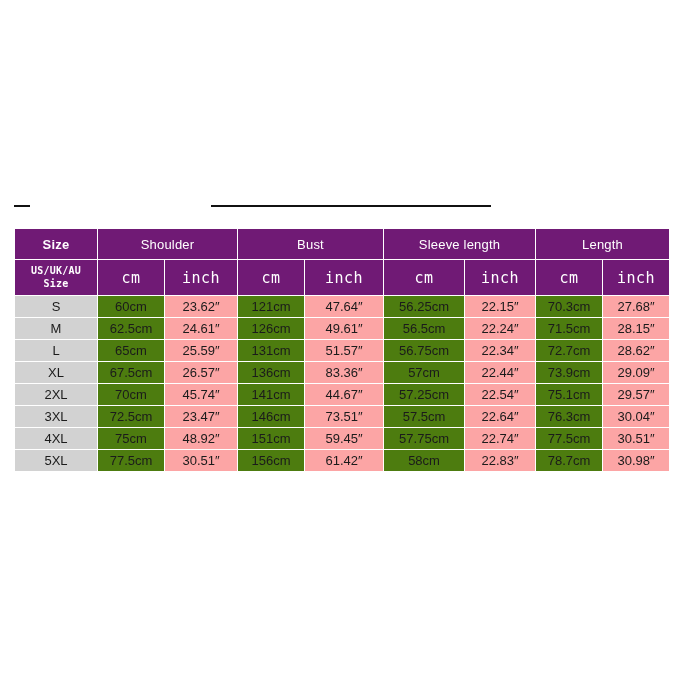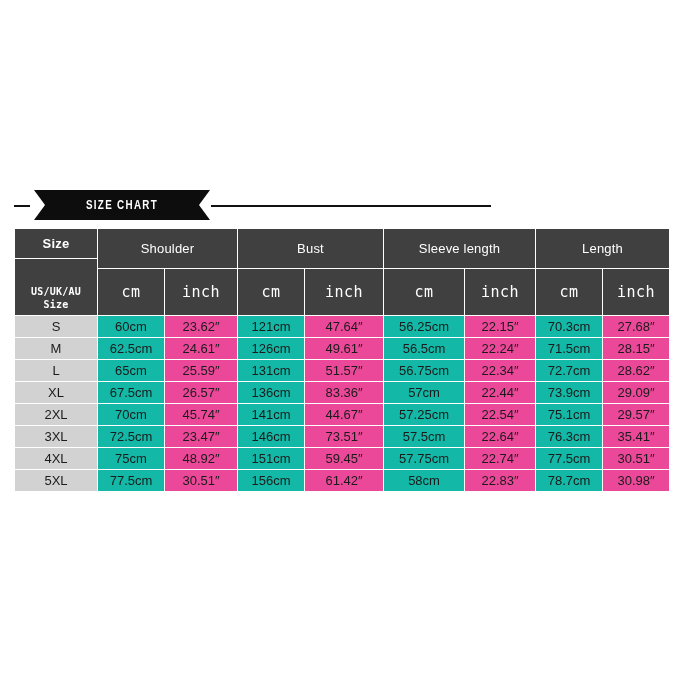--- a/index.html
+++ b/index.html
@@ -96,21 +96,21 @@
     table-layout: fixed;
   }
   .chart td, .chart th {
     padding: 0;
     margin: 0;
     text-align: center;
     vertical-align: middle;
     font-weight: normal;
   }
   .hdr {
-    background: #404040;
+    background: #701a75;
     color: #ffffff;
   }
   .hdr-group {
     height: 30px;
     font-family: "Liberation Sans", sans-serif;
     font-size: 13px;
     font-weight: bold;
     letter-spacing: 0.2px;
   }
   .hdr-unit {
@@ -119,45 +119,39 @@
     font-size: 15px;
     font-weight: bold;
     letter-spacing: 0.5px;
   }
   .hdr-size {
     height: 35px;
     font-family: "DejaVu Sans Mono", "Liberation Mono", monospace;
     font-size: 10px;
     font-weight: bold;
     line-height: 13px;
-    margin-top: 21px;
   }
   .cell {
     height: 21px;
     font-size: 13px;
     color: #1b1b1b;
     font-family: "Liberation Sans", sans-serif;
   }
   .col-size { background: #d2d2d2; }
-  .col-cm   { background: #14b8a6; }
-  .col-inch { background: #ec4899; }
+  .col-cm   { background: #4d7c0f; }
+  .col-inch { background: #fca5a5; }
 </style>
 </head>
 <body>
 
 <div class="page">
 
   <div class="banner-wrap">
     <div class="banner-lead-line"></div>
     <div class="banner-trail-line"></div>
-    <div class="ribbon">
-      <div class="ribbon-notch-left"></div>
-      <div class="ribbon-notch-right"></div>
-      <span class="ribbon-title">SIZE CHART</span>
-    </div>
   </div>
 
   <table class="chart">
     <colgroup>
       <col style="width:82px">
       <col style="width:66px">
         <col style="width:72px">
       <col style="width:66px">
         <col style="width:78px">
       <col style="width:80px">
@@ -251,21 +245,21 @@
         </tr>
         <tr>
           <td class="cell col-size">3XL</td>
           <td class="cell col-cm">72.5cm</td>
           <td class="cell col-inch">23.47″</td>
           <td class="cell col-cm">146cm</td>
           <td class="cell col-inch">73.51″</td>
           <td class="cell col-cm">57.5cm</td>
           <td class="cell col-inch">22.64″</td>
           <td class="cell col-cm">76.3cm</td>
-          <td class="cell col-inch">35.41″</td>
+          <td class="cell col-inch">30.04″</td>
         </tr>
         <tr>
           <td class="cell col-size">4XL</td>
           <td class="cell col-cm">75cm</td>
           <td class="cell col-inch">48.92″</td>
           <td class="cell col-cm">151cm</td>
           <td class="cell col-inch">59.45″</td>
           <td class="cell col-cm">57.75cm</td>
           <td class="cell col-inch">22.74″</td>
           <td class="cell col-cm">77.5cm</td>

